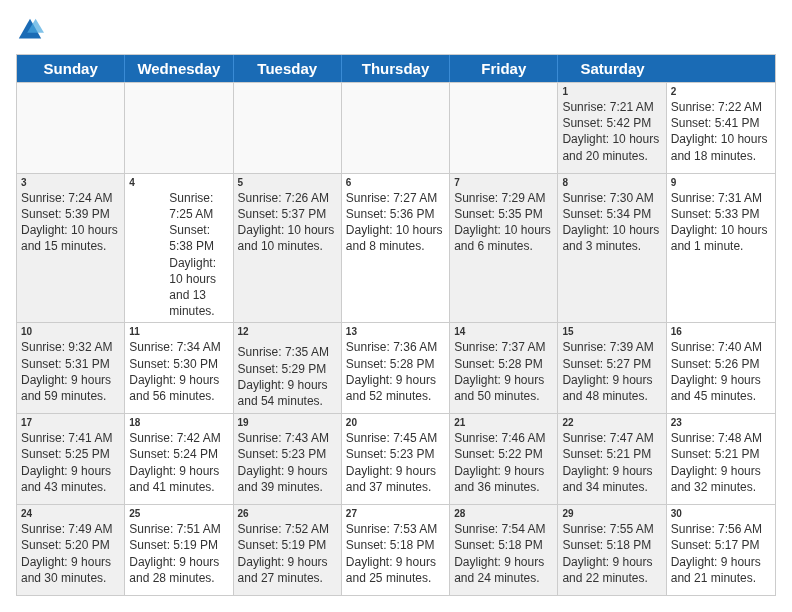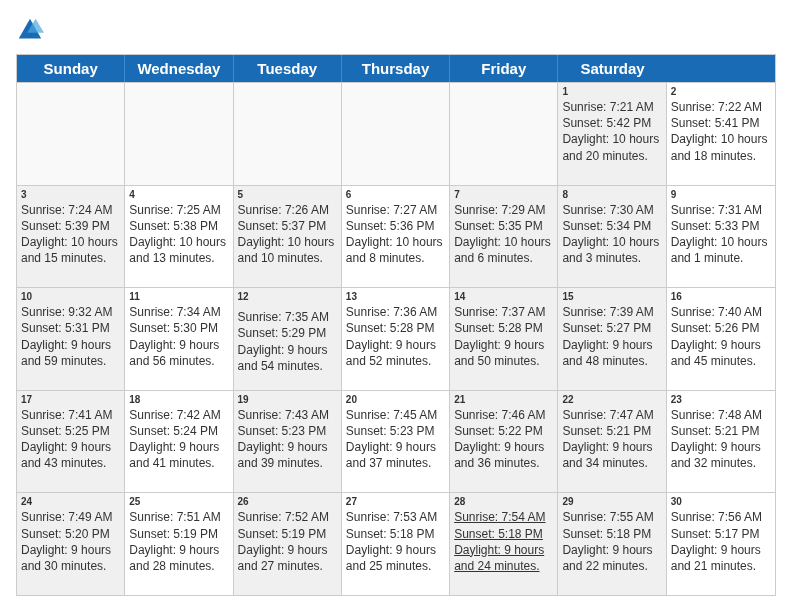--- a/index.html
+++ b/index.html
@@ -169,21 +169,21 @@
         <div class="cal-row">
           <div class="cal-cell shaded">
             <span class="day-num">3</span>
             <div class="cell-info" style="white-space: pre-line;">Sunrise: 7:24 AM
 Sunset: 5:39 PM
 Daylight: 10 hours
 and 15 minutes.</div>
           </div>
           <div class="cal-cell">
             <span class="day-num">4</span>
-            <div class="cell-info" style="white-space: pre-line;">Sunrise: 7:25 AM
+            <div class="cell-info" style="white-space: pre-line; margin-left: 40px;">Sunrise: 7:25 AM
 Sunset: 5:38 PM
 Daylight: 10 hours
 and 13 minutes.</div>
           </div>
           <div class="cal-cell shaded">
             <span class="day-num">5</span>
             <div class="cell-info" style="white-space: pre-line;">Sunrise: 7:26 AM
 Sunset: 5:37 PM
 Daylight: 10 hours
 and 10 minutes.</div>
@@ -343,21 +343,21 @@
           </div>
           <div class="cal-cell">
             <span class="day-num">27</span>
             <div class="cell-info" style="white-space: pre-line;">Sunrise: 7:53 AM
 Sunset: 5:18 PM
 Daylight: 9 hours
 and 25 minutes.</div>
           </div>
           <div class="cal-cell shaded">
             <span class="day-num">28</span>
-            <div class="cell-info" style="white-space: pre-line; text-decoration: underline;">Sunrise: 7:54 AM
+            <div class="cell-info" style="white-space: pre-line;">Sunrise: 7:54 AM
 Sunset: 5:18 PM
 Daylight: 9 hours
 and 24 minutes.</div>
           </div>
           <div class="cal-cell shaded">
             <span class="day-num">29</span>
             <div class="cell-info" style="white-space: pre-line;">Sunrise: 7:55 AM
 Sunset: 5:18 PM
 Daylight: 9 hours
 and 22 minutes.</div>

